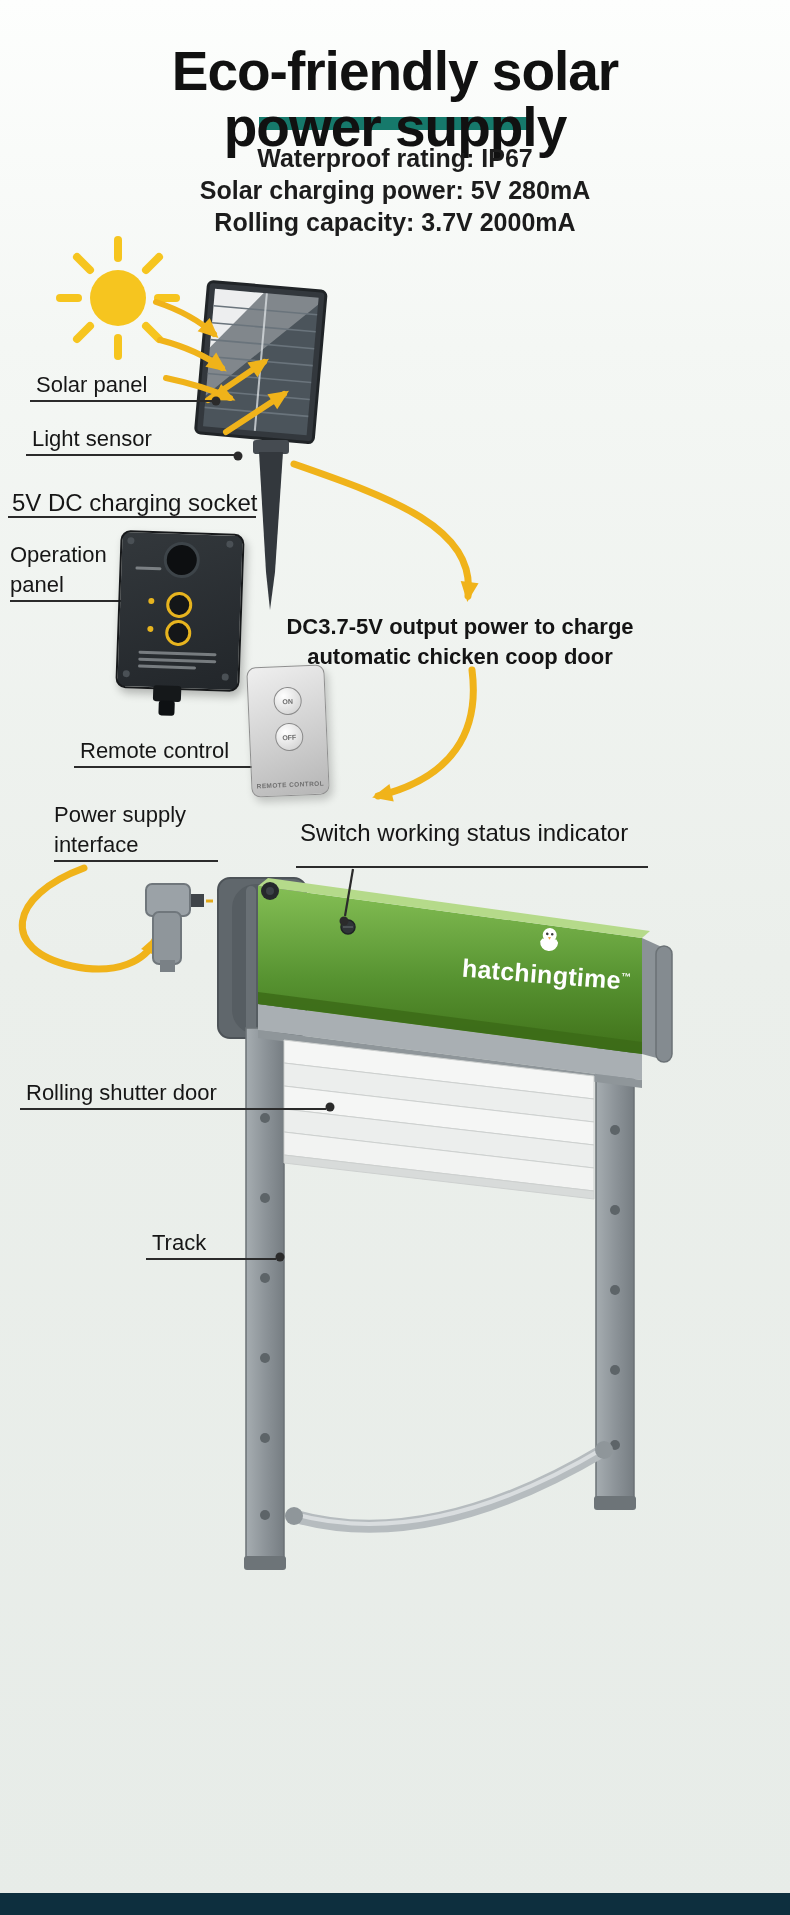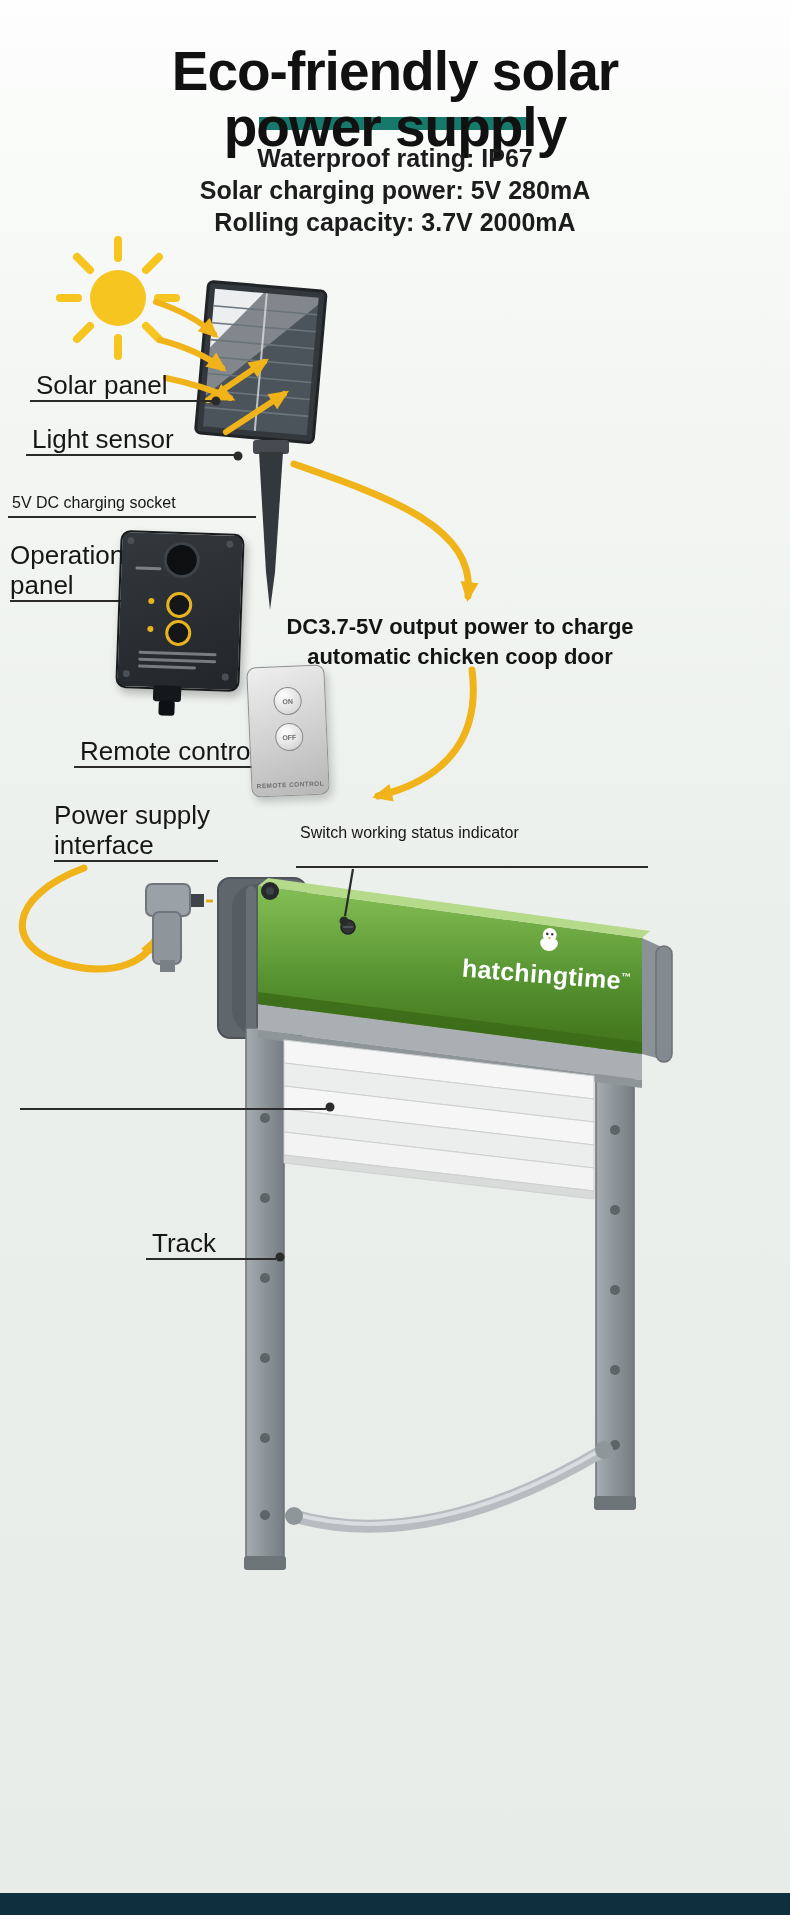--- a/index.html
+++ b/index.html
@@ -12,23 +12,23 @@
   .title{position:absolute;top:6px;left:0;width:100%;text-align:center;
     font-size:55px;font-weight:800;line-height:1.02;letter-spacing:-1px;color:#111;}
   .accent-bar{position:absolute;top:117px;left:259px;width:272px;height:13px;background:#16796b;}
   
   .specs{position:absolute;top:142px;left:0;width:100%;text-align:center;
     font-size:25px;font-weight:700;line-height:32px;color:#1c1c1c;}
   
   .callout{position:absolute;top:612px;left:260px;width:400px;text-align:center;
     font-size:22px;font-weight:700;line-height:30px;color:#141414;}
   
-  .label{position:absolute;font-size:26px;font-weight:500;color:#161616;line-height:30px;}
+  .label{position:absolute;font-size:22px;font-weight:500;color:#161616;line-height:30px;}
   .label.center{text-align:left;}
-  .label.small{font-size:16px;}
+  .label.small{font-size:24px;}
   
   svg.art{position:absolute;top:0;left:0;}
   
   .op-panel{position:absolute;left:118px;top:532px;width:120px;height:154px;
     background:linear-gradient(160deg,#33383c,#22262a);border:2px solid #17191b;border-radius:10px;
     transform:rotate(2deg);box-shadow:3px 5px 8px rgba(0,0,0,.25);}
   .op-screw{position:absolute;width:7px;height:7px;border-radius:50%;background:#4a5055;}
   .op-sensor{position:absolute;left:42px;top:8px;width:30px;height:30px;border-radius:50%;
     background:#0d0f11;border:3px solid #3d4449;}
   .op-btn{position:absolute;left:46px;width:20px;height:20px;border-radius:50%;
@@ -244,20 +244,21 @@
   <div class="label center" style="left:10px;top:540px;width:118px;">
     <span>Operation</span><br>
     <span>panel</span>
   </div>
   <div class="label" style="left:80px;top:736px;">Remote control</div>
   <div class="label center" style="left:54px;top:800px;width:164px;">
     <span>Power supply</span><br>
     <span>interface</span>
   </div>
   <div class="label small" style="left:300px;top:798px;margin-top:20px;">Switch working status indicator</div>
+  <div class="label" style="left:26px;top:1078px;">Rolling shutter door</div>
   <div class="label" style="left:152px;top:1228px;">Track</div>
 
   <div class="op-panel">
     <div class="op-screw" style="left:5px;top:5px;"></div>
     <div class="op-screw" style="left:104px;top:5px;"></div>
     <div class="op-screw" style="left:5px;top:138px;"></div>
     <div class="op-screw" style="left:104px;top:138px;"></div>
     <div class="op-sensor"></div>
     <div class="op-tick" style="left:14px;top:34px;width:26px;"></div>
     <div class="op-led" style="top:65px;"></div>

